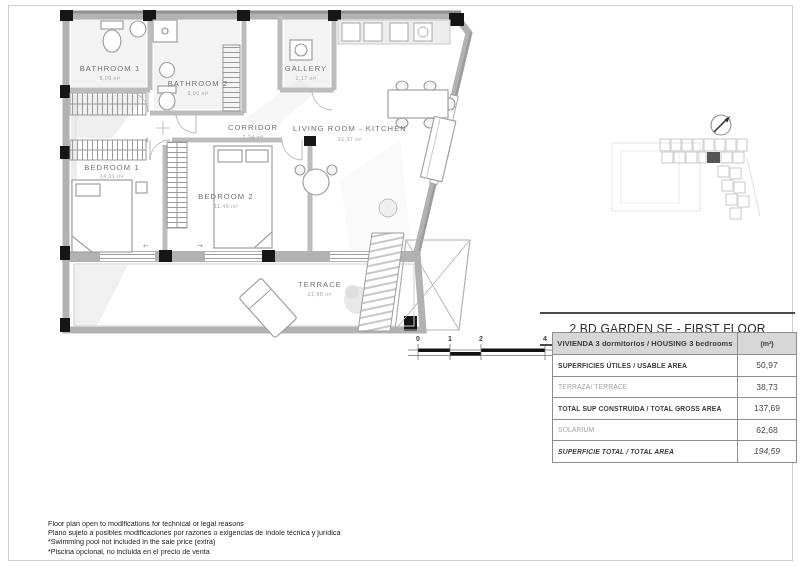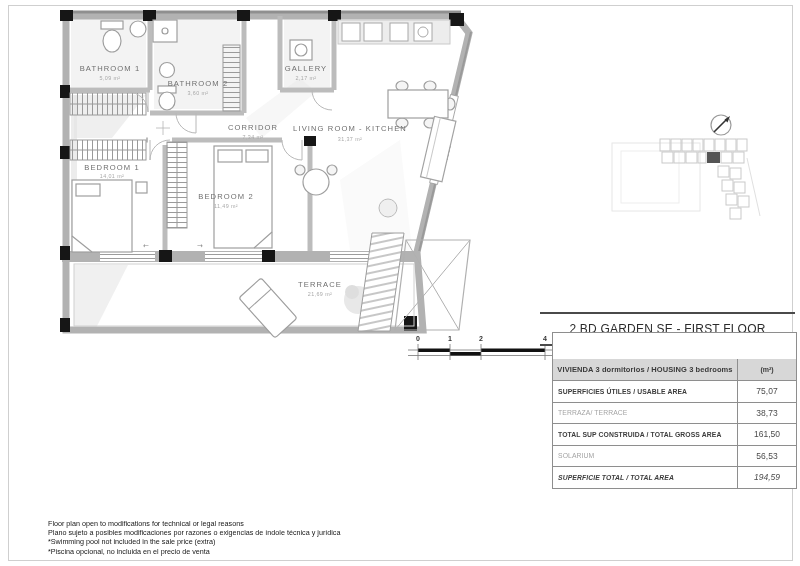--- a/index.html
+++ b/index.html
@@ -20,21 +20,21 @@
 
   
   .title-block{position:absolute;left:540px;top:287px;width:255px;height:30px;
     border-top:2px solid #4a4a4a;border-bottom:2px solid #4a4a4a;
     display:flex;align-items:center;justify-content:center;
     font-size:12px;font-weight:400;color:#2b2b2b;letter-spacing:.2px;white-space:nowrap;margin-top:25px;}
 
   
   .areas{position:absolute;left:552px;top:332px;width:243px;background:#fff;
          border:1px solid #8e8e8e;}
-  .t-head{display:flex;height:21px;background:#d7d7d7;border-bottom:1px solid #8e8e8e;margin-top:26px;}
+  .t-head{display:flex;height:21px;background:#d7d7d7;border-bottom:1px solid #8e8e8e;}
   .t-hlabel{flex:1;display:flex;align-items:center;justify-content:center;
             font-size:7.5px;font-weight:700;color:#3a3a3a;letter-spacing:.1px;}
   .t-hunit{width:58px;border-left:1px solid #8e8e8e;display:flex;align-items:center;
            justify-content:center;font-size:7px;font-weight:700;color:#3a3a3a;}
   .t-row{display:flex;height:20.5px;border-bottom:1px solid #8e8e8e;}
   .t-row:last-child{border-bottom:none;font-style:italic;}
   .t-label{flex:1;display:flex;align-items:center;padding-left:5px;font-size:6.8px;
            letter-spacing:.1px;}
   .t-row.bold .t-label{font-weight:700;color:#3d3d3d;}
   .t-row.light .t-label{font-weight:400;color:#a3a3a3;}
@@ -338,33 +338,33 @@
 
   <div class="title-block">2 BD GARDEN SE - FIRST FLOOR</div>
 
   <div class="areas">
     <div class="t-head">
       <div class="t-hlabel">VIVIENDA 3 dormitorios / HOUSING 3 bedrooms</div>
       <div class="t-hunit">(m²)</div>
     </div>
     <div class="t-row bold">
       <div class="t-label">SUPERFICIES ÚTILES / USABLE AREA</div>
-      <div class="t-val">75,07</div>
+      <div class="t-val">50,97</div>
     </div>
     <div class="t-row light">
       <div class="t-label">TERRAZA/ TERRACE</div>
       <div class="t-val">38,73</div>
     </div>
     <div class="t-row bold">
       <div class="t-label">TOTAL SUP CONSTRUIDA / TOTAL GROSS AREA</div>
-      <div class="t-val">161,50</div>
+      <div class="t-val">137,69</div>
     </div>
     <div class="t-row light">
       <div class="t-label">SOLARIUM</div>
-      <div class="t-val">56,53</div>
+      <div class="t-val">62,68</div>
     </div>
     <div class="t-row bold">
       <div class="t-label">SUPERFICIE TOTAL / TOTAL  AREA</div>
       <div class="t-val">194,59</div>
     </div>
   </div>
 
   <div class="footer">
     <div>Floor plan open to modifications for technical or legal reasons</div>
     <div>Plano sujeto a posibles modificaciones por razones o exigencias de índole técnica y jurídica</div>

